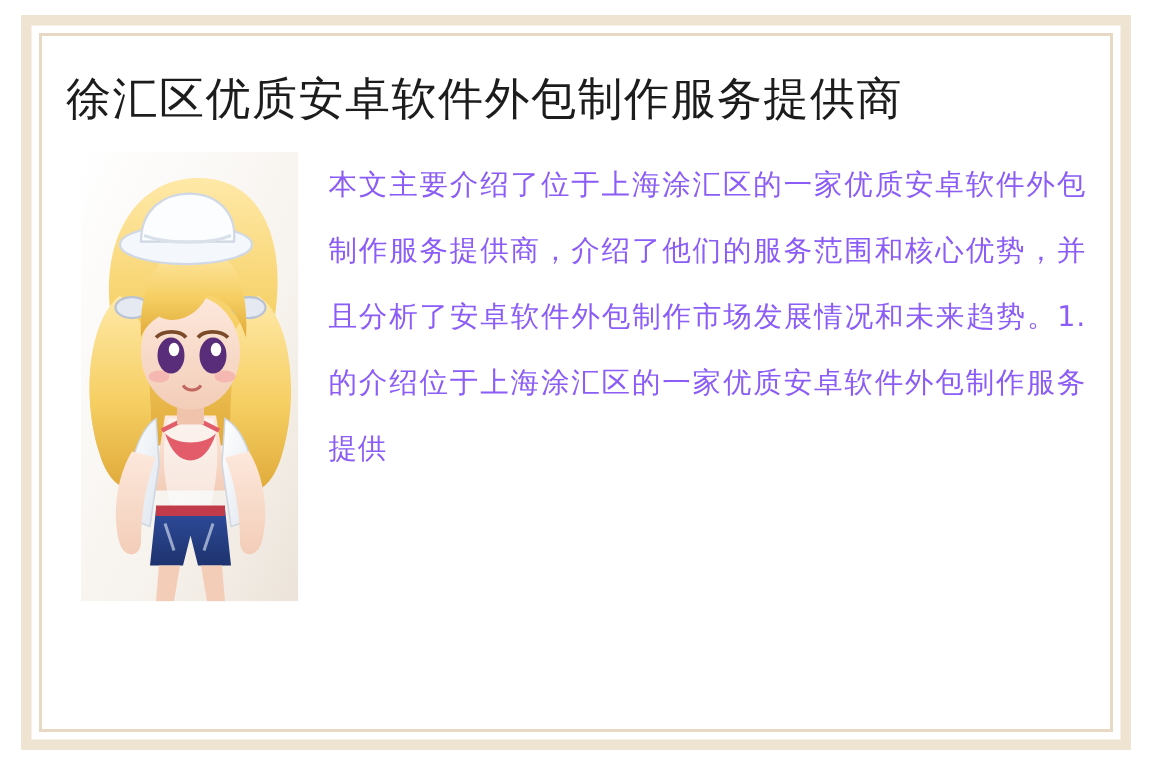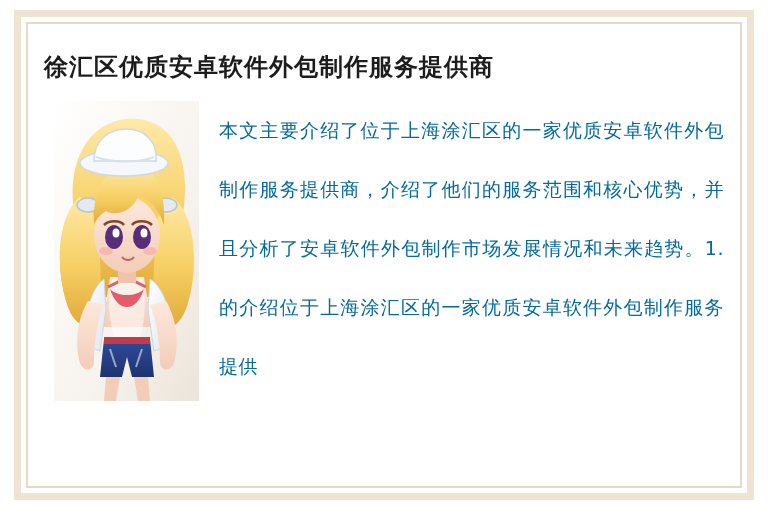--- a/index.html
+++ b/index.html
@@ -46,22 +46,22 @@
     position: absolute;
     left: 44px;
     top: 46px;
     right: 44px;
     bottom: 38px;
     box-sizing: border-box;
   }
 
   .title {
     font-family: "DejaVu Serif", serif;
-    font-weight: bold;
-    font-size: 24px;
+    font-weight: normal;
+    font-size: 30px;
     line-height: 41px;
     color: #1c1c1c;
     letter-spacing: 1px;
     margin: 0 0 8px 0;
     max-width: 690px;
   }
 
   .body-area {
     display: flex;
     align-items: flex-start;
@@ -79,22 +79,22 @@
   }
 
   .figure svg {
     display: block;
   }
 
   .article-text {
     flex: 1 1 auto;
     font-family: "DejaVu Sans", sans-serif;
     font-size: 19px;
-    line-height: 59px;
-    color: #0369a1;
+    line-height: 44px;
+    color: #8b5cf6;
     letter-spacing: 0.5px;
     max-height: 290px;
     overflow: hidden;
     text-align: justify;
   }
 </style>
 </head>
 <body>
 
 <div class="page">

